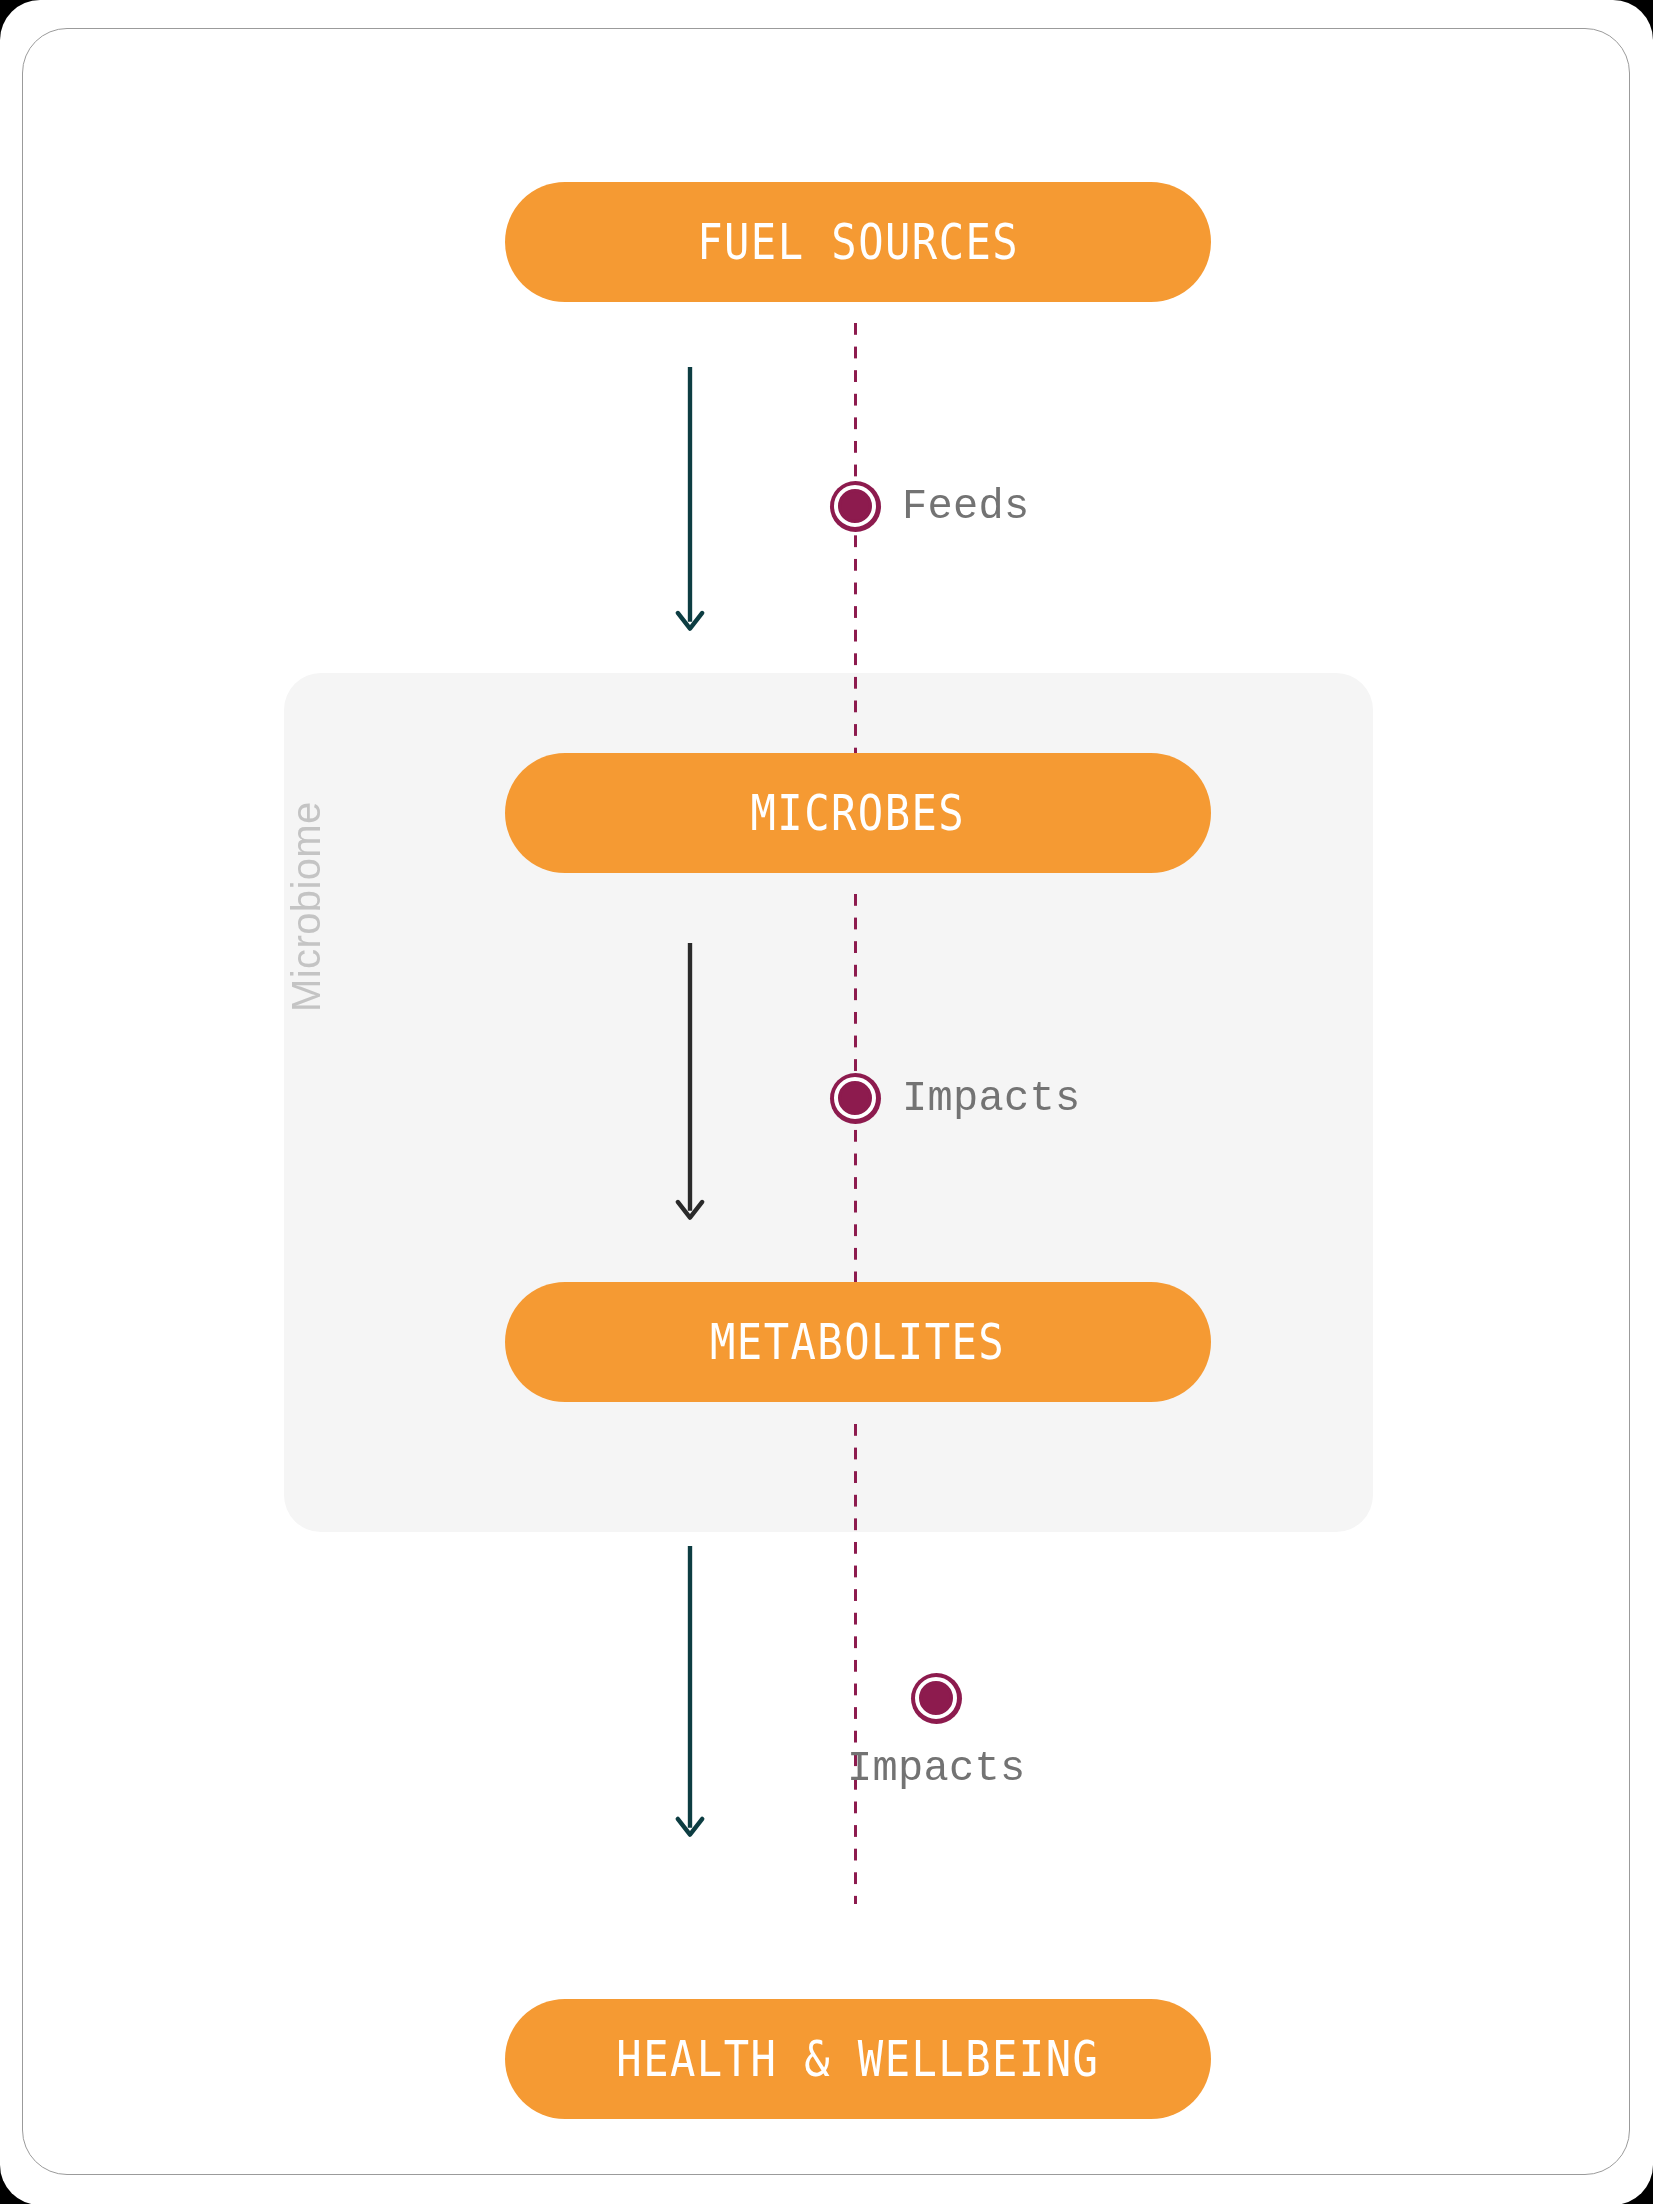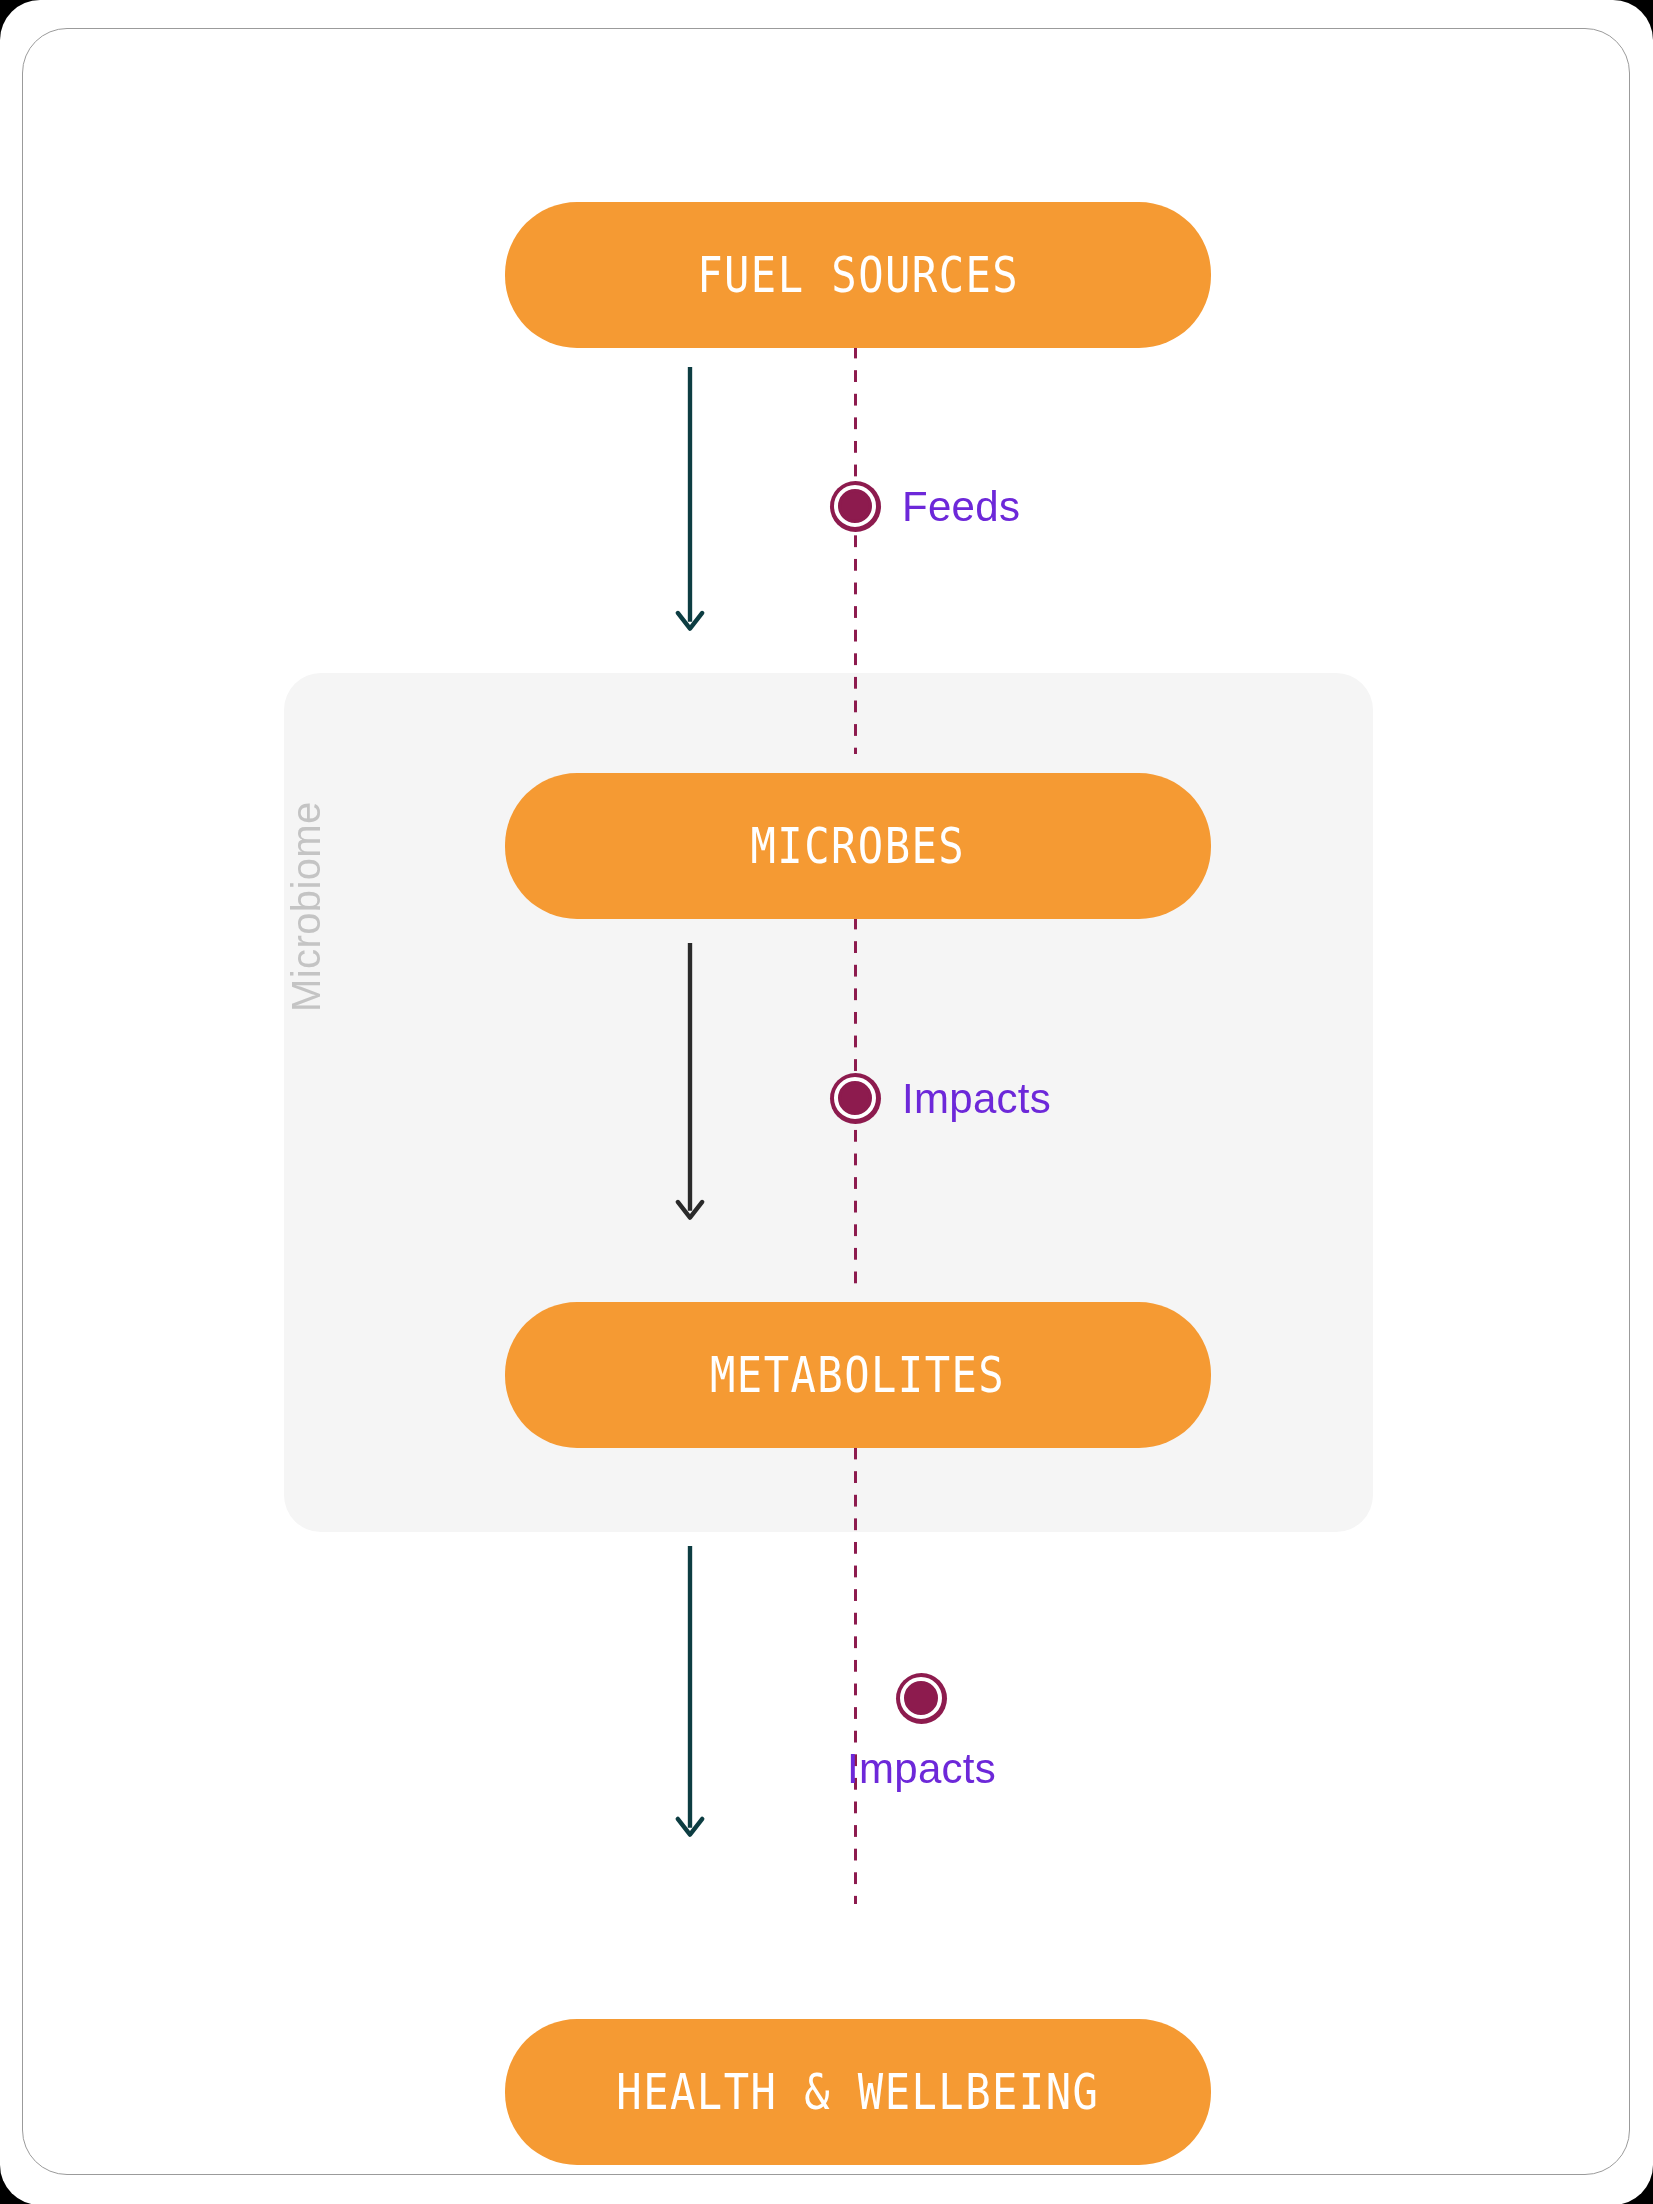--- a/index.html
+++ b/index.html
@@ -67,28 +67,27 @@
     letter-spacing: 0.4px;
     white-space: nowrap;
     text-align: left;
   }
 
   
   .pill {
     position: absolute;
     left: 505px;
     width: 706px;
-    height: 146px;
+    height: 120px;
     background: #f59a33;
     border-radius: 72px;
     display: flex;
     align-items: center;
     justify-content: center;
     box-sizing: border-box;
-    margin-top: 20px;
   }
   .pill-label {
     color: #ffffff;
     font-family: "DejaVu Sans Mono", "Liberation Mono", monospace;
     font-size: 49px;
     font-weight: 400;
     letter-spacing: 1.7px;
     white-space: nowrap;
     transform: scaleX(0.86);
   }
@@ -149,23 +148,23 @@
   }
   .marker-dot::before {
     content: "";
     position: absolute;
     left: 11.4px; top: 11.4px;
     width: 28px; height: 28px;
     border-radius: 50%;
     background: #8d1b4e;
   }
   .marker-text {
-    color: #6d28d9;
+    color: #737373;
     font-size: 42px;
-    font-family: Liberation Sans, sans-serif;
+    font-family: Liberation Mono, monospace;
     white-space: nowrap;
     letter-spacing: 0.3px;
   }
   #marker-feeds    { left: 830px; top: 481px; }
   #marker-produces { left: 830px; top: 1073px; }
   #marker-impacts  { left: 847px; top: 1673px; flex-direction: column; }
 </style>
 </head>
 <body>
 

